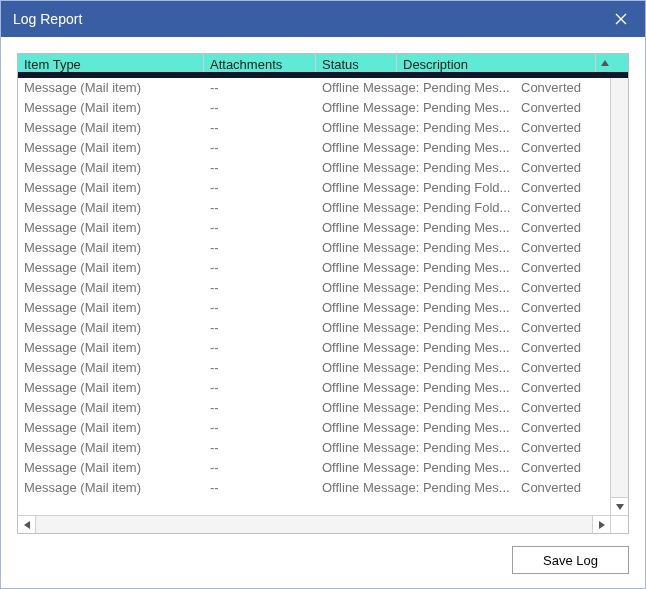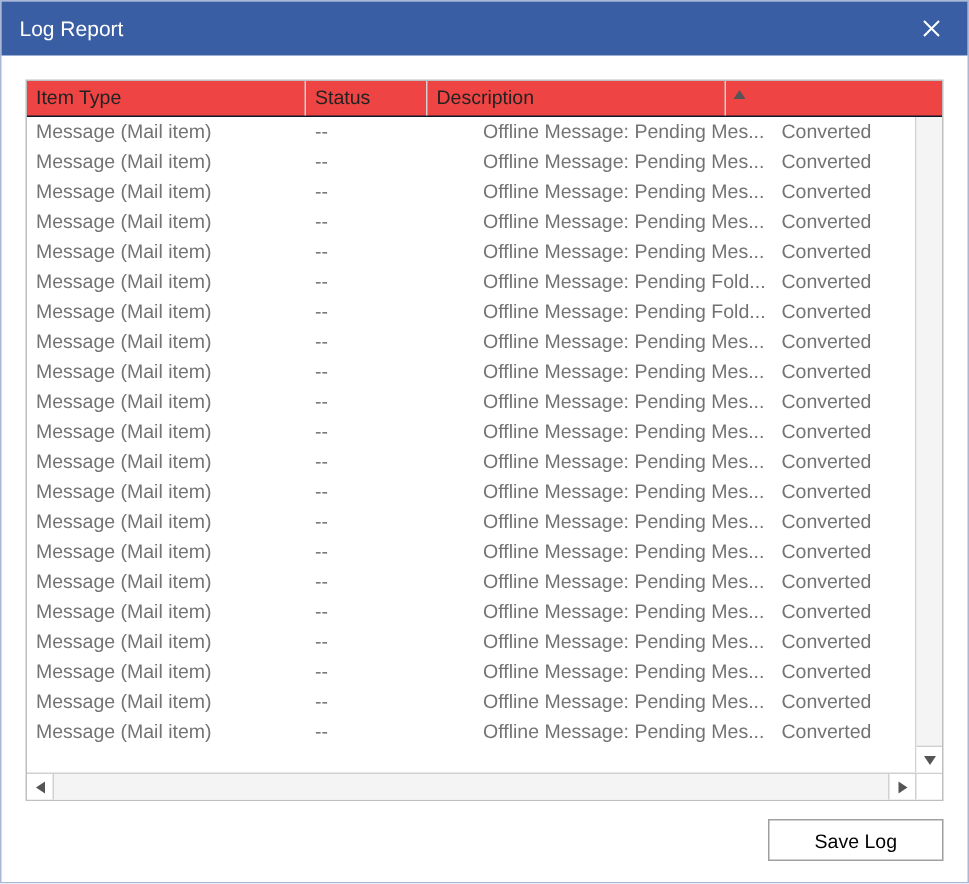--- a/index.html
+++ b/index.html
@@ -48,22 +48,22 @@
   .table-wrap {
     border: 1px solid #bfbfbf;
     flex: 1;
     display: flex;
     flex-direction: column;
     min-height: 0;
   }
   .table-head {
     display: flex;
     height: 24px;
-    background: #ef4444;
-    border-bottom: 1px solid #0f172a;
+    background: #5eead4;
+    border-bottom: 6px solid #0f172a;
   }
   .table-head .col {
     border-right: 1px solid #d0d0d0;
     padding: 3px 6px 0 6px;
     color: #222;
     font-size: 13px;
     cursor: pointer;
     white-space: nowrap;
     overflow: hidden;
   }
@@ -161,20 +161,21 @@
         </svg>
     </div>
   </div>
 
   <div class="content">
 
     <div class="table-wrap">
 
       <div class="table-head">
         <div class="col c-type">Item Type</div>
+        <div class="col c-att">Attachments</div>
         <div class="col c-stat">Status</div>
         <div class="col c-desc">Description</div>
         <div class="col c-vscrolltop"><span class="tri-up"></span></div>
       </div>
 
       <div class="table-body">
         <div class="rows" id="rows-container">
             <div class="row">
               <div class="cell c-type">Message (Mail item)</div>
               <div class="cell c-att">--</div>

